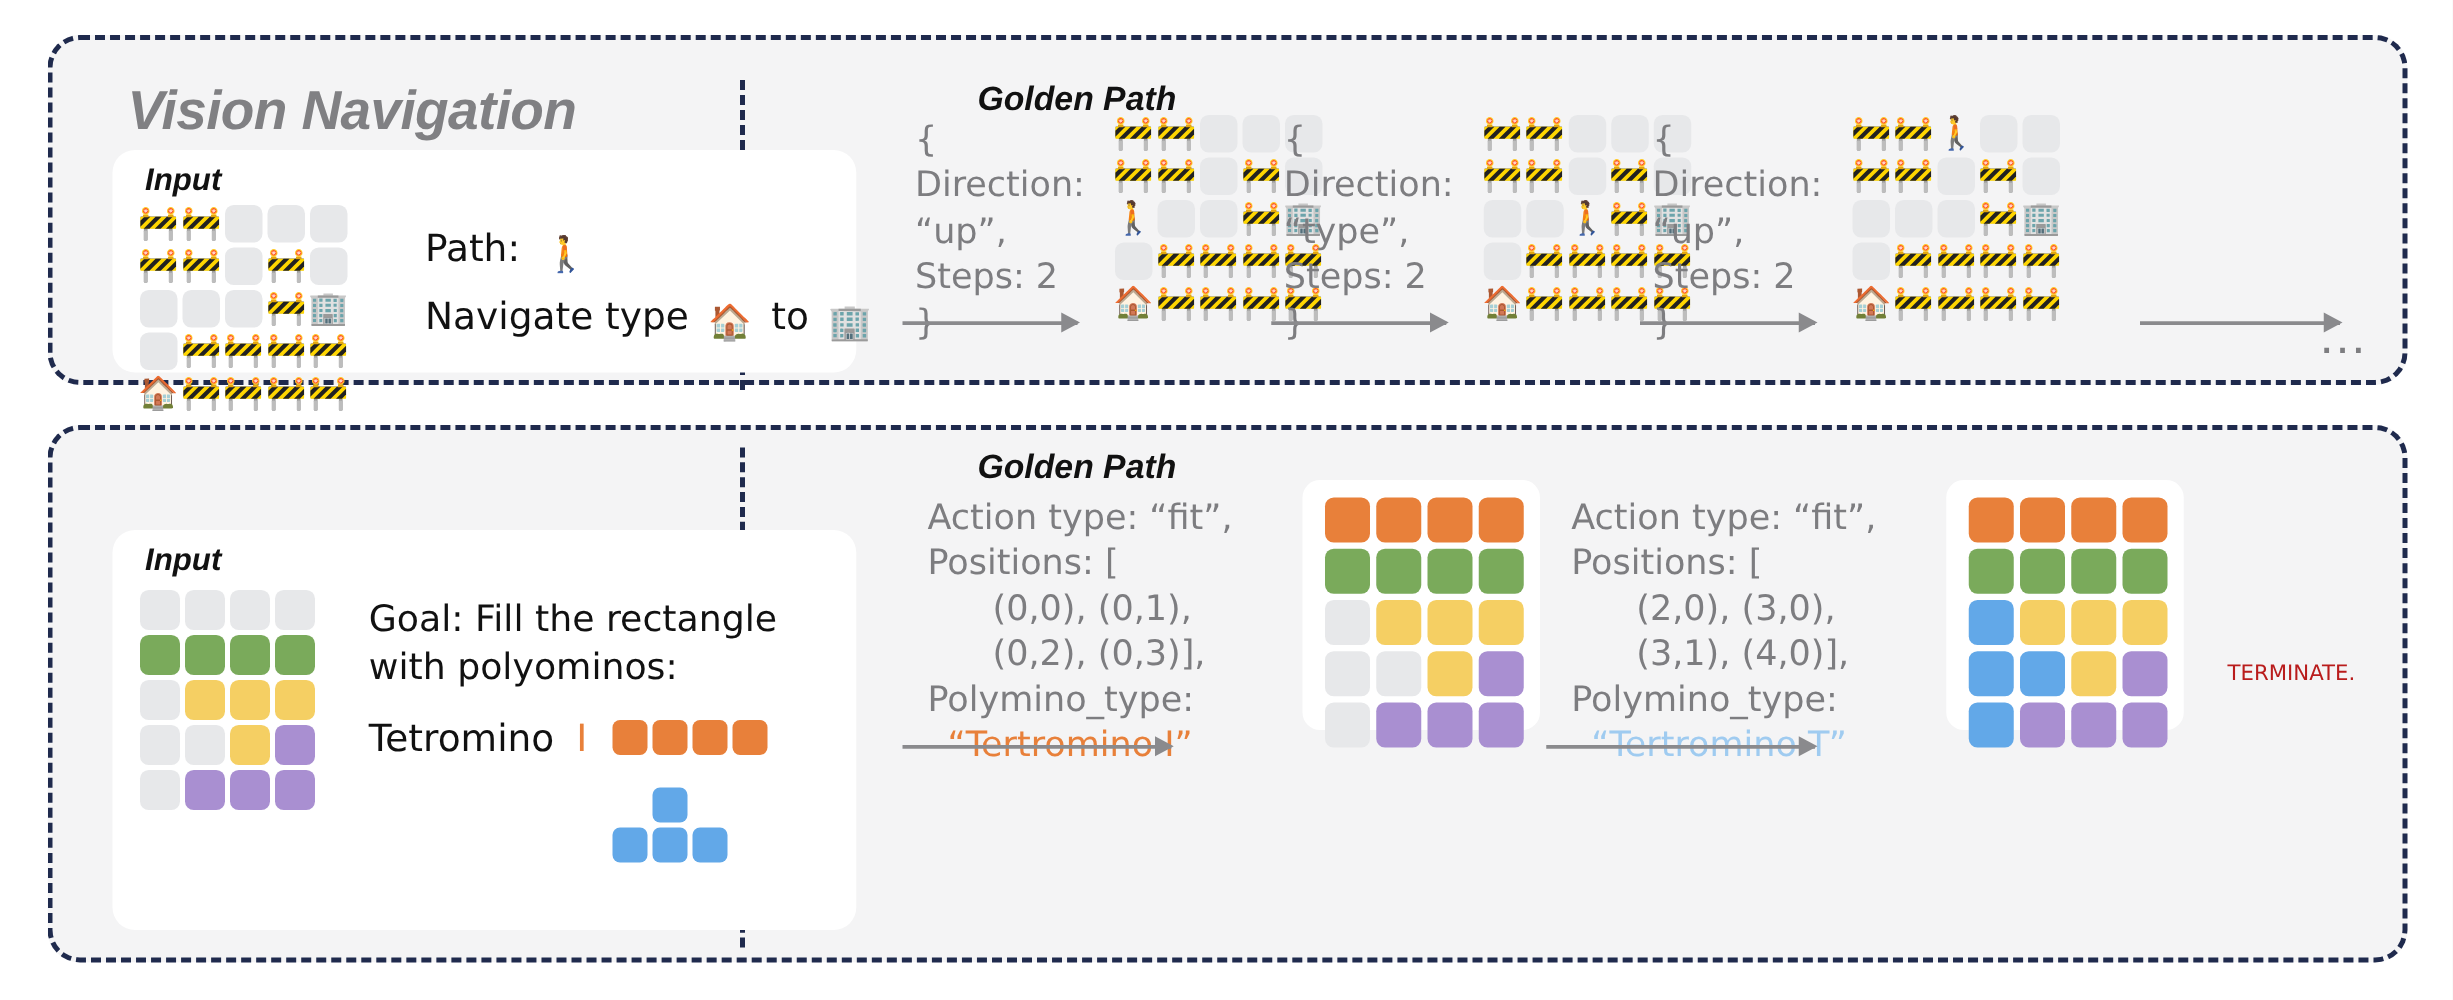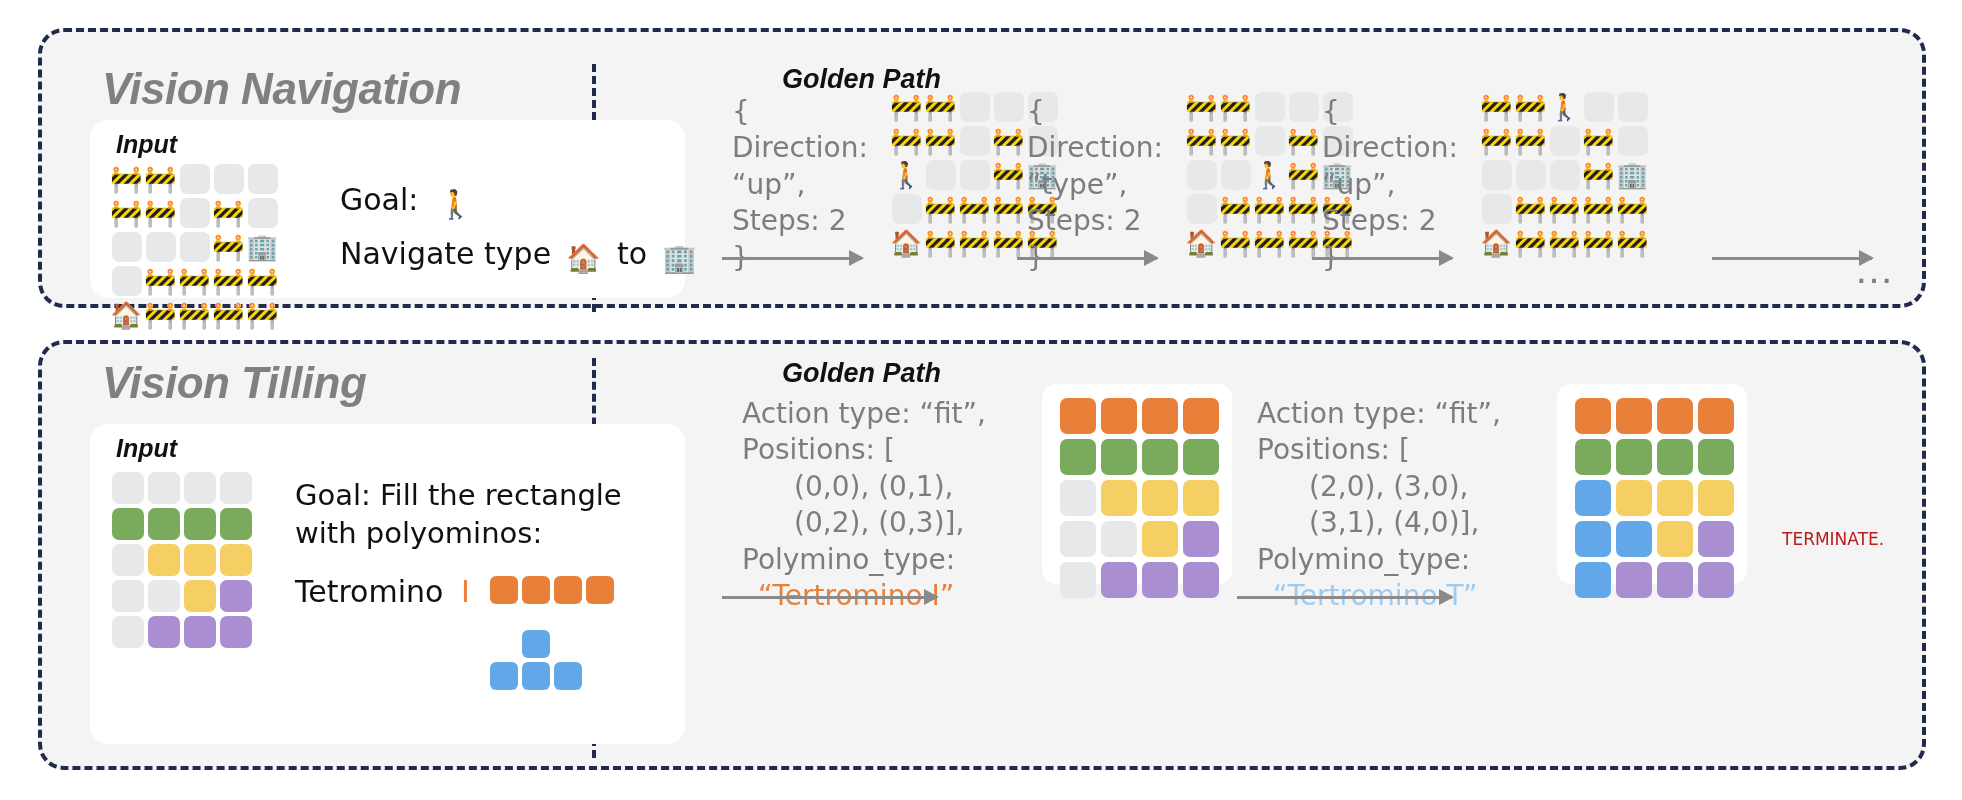--- a/index.html
+++ b/index.html
@@ -190,21 +190,21 @@
           </div>
           <div class="cell blank">
             <span class="emoji" style="font-size: 26px;">🚧</span>
           </div>
           <div class="cell blank">
             <span class="emoji" style="font-size: 26px;">🚧</span>
           </div>
         </div>
 
       <div class="goal-line hand" style="left:250px;top:62px;">
-        <span>Goal:</span>
+        <span>Path:</span>
         <span class="emoji" style="display:inline-block;font-size:28px;vertical-align:-4px;margin-left:10px;">🚶</span>
       </div>
 
       <div class="goal-line hand" style="left:250px;top:116px;">
         <span>Navigate type</span>
         <span class="emoji" style="display:inline-block;font-size:28px;vertical-align:-4px;margin:0 6px;">🏠</span>
         <span>to</span>
         <span class="emoji" style="display:inline-block;font-size:28px;vertical-align:-4px;margin-left:6px;">🏢</span>
       </div>
     </div>
@@ -402,21 +402,20 @@
         </div>
         <div class="arrow" style="left: 1270px; top: 225px; width: 140px;"></div>
         <div class="arrow" style="left: 1670px; top: 225px; width: 160px;"></div>
       </div>
 
     <div class="dots" style="left:1812px;top:215px;">…</div>
   </div>
 
   <div class="task-card" id="card-til">
 
-    <div class="task-title" id="til-title">Vision Tilling</div>
 
     <div class="v-sep" id="til-vsep"></div>
 
     <div class="input-panel" id="til-input-panel">
       <div class="input-label">Input</div>
 
       <div class="tgrid" id="til-input-grid" style="left: 22px; top: 48px; grid-template-columns: repeat(4, 32px); grid-template-rows: repeat(5, 32px); gap: 4px;">
           <div class="tcell" style="background: rgb(231, 232, 234);"></div>
           <div class="tcell" style="background: rgb(231, 232, 234);"></div>
           <div class="tcell" style="background: rgb(231, 232, 234);"></div>

